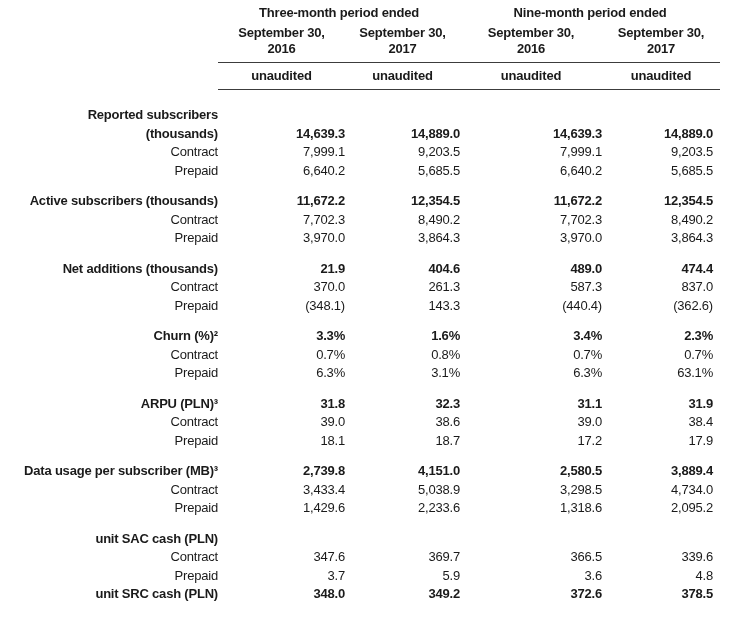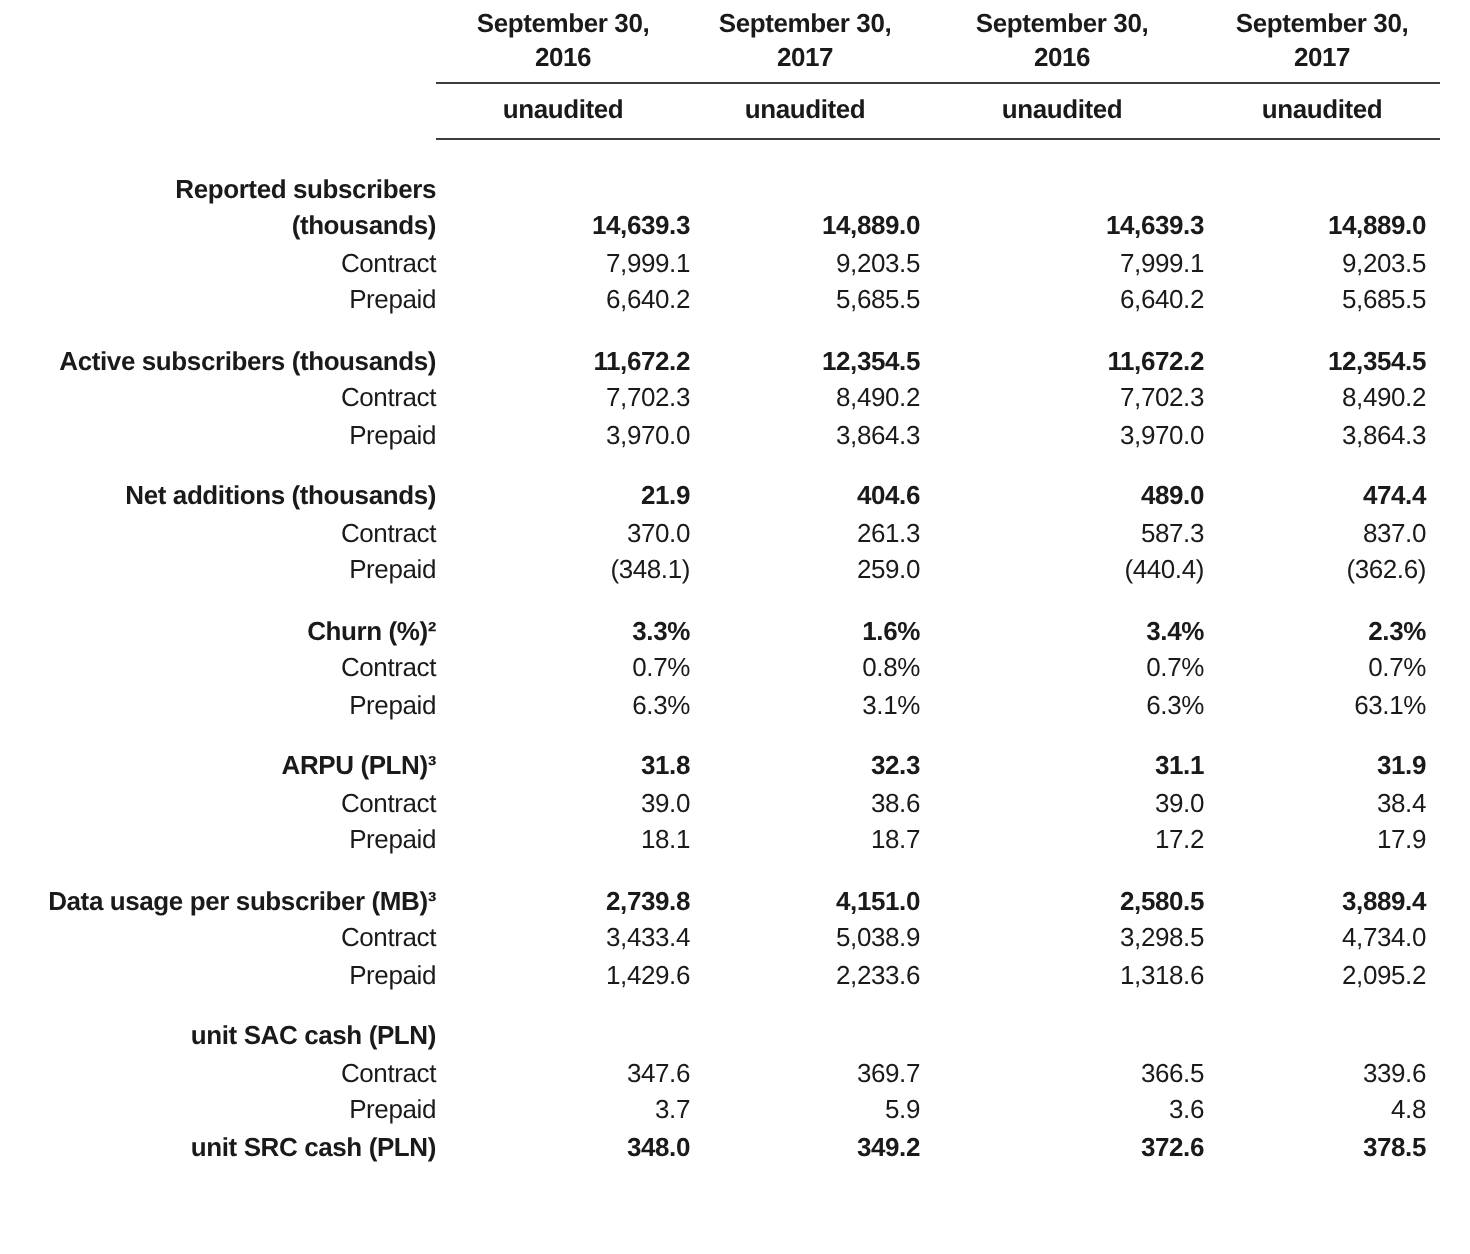--- a/index.html
+++ b/index.html
@@ -57,20 +57,25 @@
 <div class="page">
   <table>
     <colgroup>
       <col class="c-label">
         <col class="c1">
         <col class="c2">
         <col class="c3">
         <col class="c4">
     </colgroup>
     <thead>
+      <tr class="grp">
+        <td class="lbl"></td>
+        <th colspan="2">Three-month period ended</th>
+        <th colspan="2">Nine-month period ended</th>
+      </tr>
       <tr class="dates">
         <td class="lbl"></td>
         <th>
           <span class="dline">September 30,</span>
           <span class="dline">2016</span>
         </th>
         <th>
           <span class="dline">September 30,</span>
           <span class="dline">2017</span>
         </th>
@@ -150,21 +155,21 @@
       <tr>
         <td class="lbl">Contract</td>
         <td class="num">370.0</td>
         <td class="num">261.3</td>
         <td class="num">587.3</td>
         <td class="num end">837.0</td>
       </tr>
       <tr>
         <td class="lbl">Prepaid</td>
         <td class="num">(348.1)</td>
-        <td class="num">259.0</td>
+        <td class="num">143.3</td>
         <td class="num">(440.4)</td>
         <td class="num end">(362.6)</td>
       </tr>
 
       <tr class="sec gap">
         <td class="lbl">Churn (%)²</td>
         <td class="num">3.3%</td>
         <td class="num">1.6%</td>
         <td class="num">3.4%</td>
         <td class="num end">2.3%</td>

